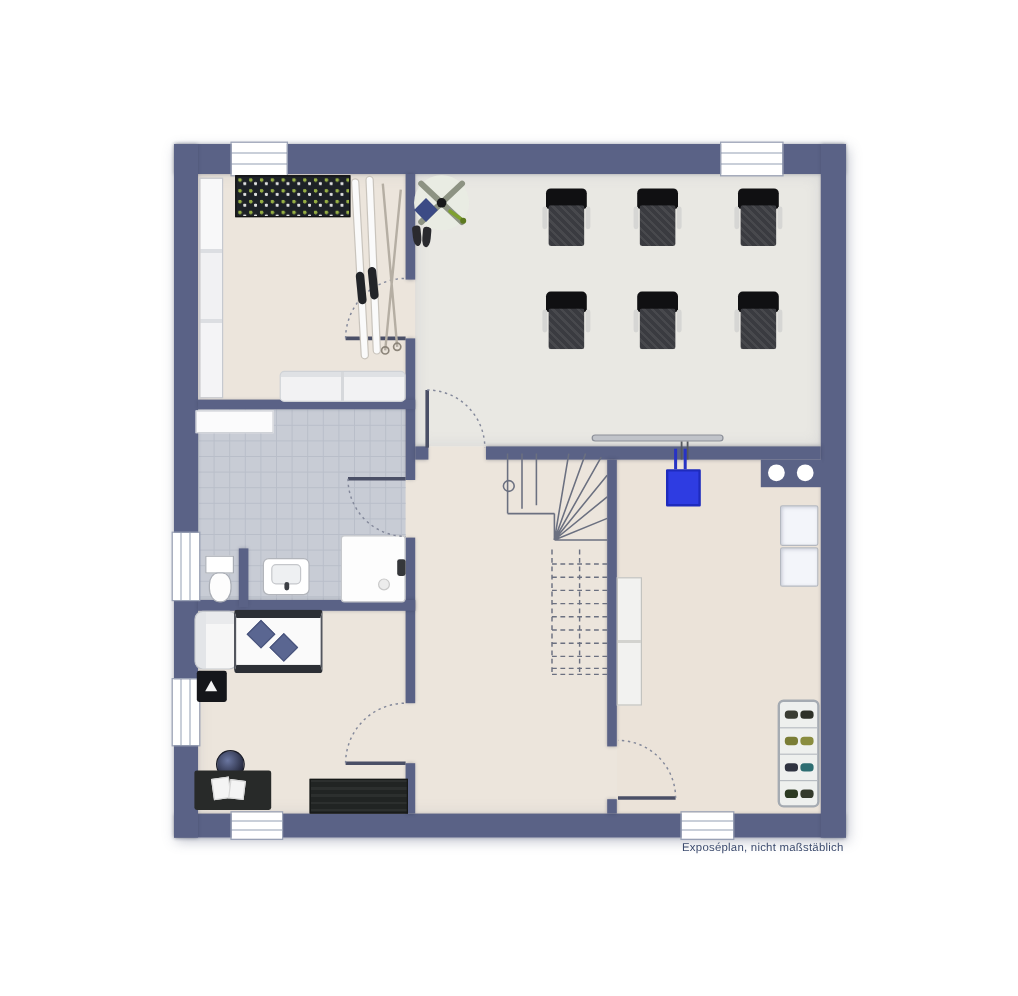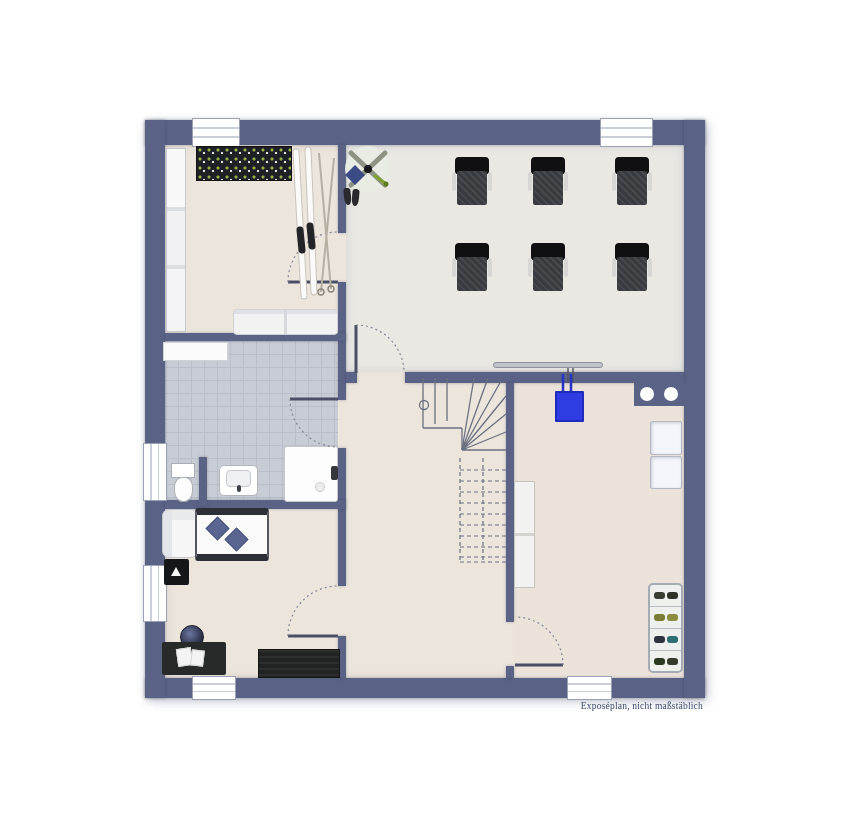--- a/index.html
+++ b/index.html
@@ -1,17 +1,17 @@
 <!DOCTYPE html>
 <html style="--background: #ffffff; --wall: #5a6286; --floor-main: #ece5dc; --floor-office: #e9e8e3; --floor-utility: #ebe3d9; --floor-tile: #c8ccd5; --tile-grout: #b9bec9; --window: #ffffff; --accent-blue: #2e3ce2; --furniture-dark: #23262a; --pillow-blue: #5a6691; --caption-text: #3b4a6d; --line: #6b7080;"><head>
 <meta charset="utf-8">
 <style>
   html,body{margin:0;padding:0;background:var(--background,#fff);}
   .stage{position:relative;width:848px;height:830px;background:var(--background,#ffffff);
-         font-family:Liberation Serif, serif;overflow:hidden;}
+         font-family:Liberation Sans, sans-serif;overflow:hidden;}
   .abs{position:absolute;}
   
   .plan-shadow{position:absolute;left:145px;top:120px;width:560px;height:578px;
                box-shadow:2px 3px 10px rgba(70,78,110,.35);}
   .floor{position:absolute;}
   .floor-base{background:var(--floor-main,#ece5dc);box-shadow:inset 0 0 14px rgba(110,115,140,.18);}
   .floor-office{background:var(--floor-office,#e9e8e3);box-shadow:inset 0 0 12px rgba(110,115,140,.15);}
   .floor-utility{background:var(--floor-utility,#ebe3d9);}
   .floor-tile{background-color:var(--floor-tile,#c8ccd5);
       background-image:linear-gradient(var(--tile-grout,#b9bec9) 1px,transparent 1px),

